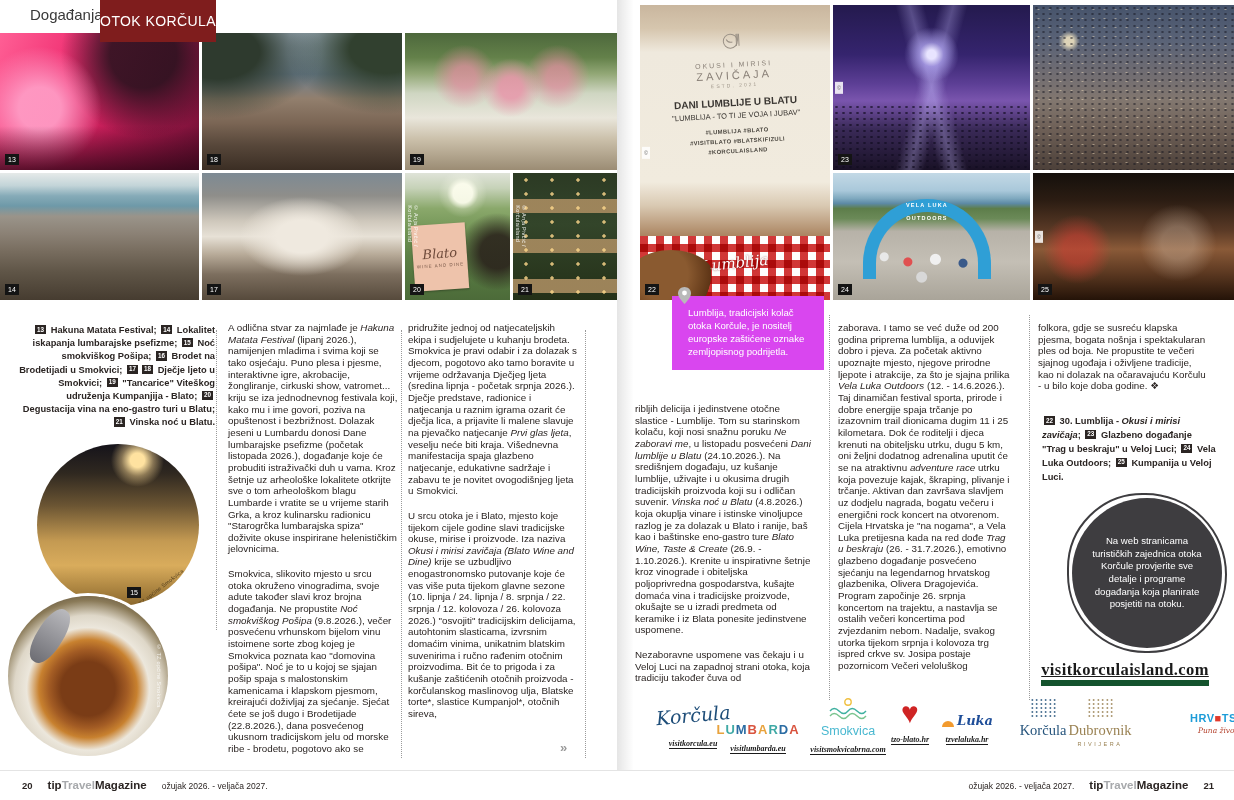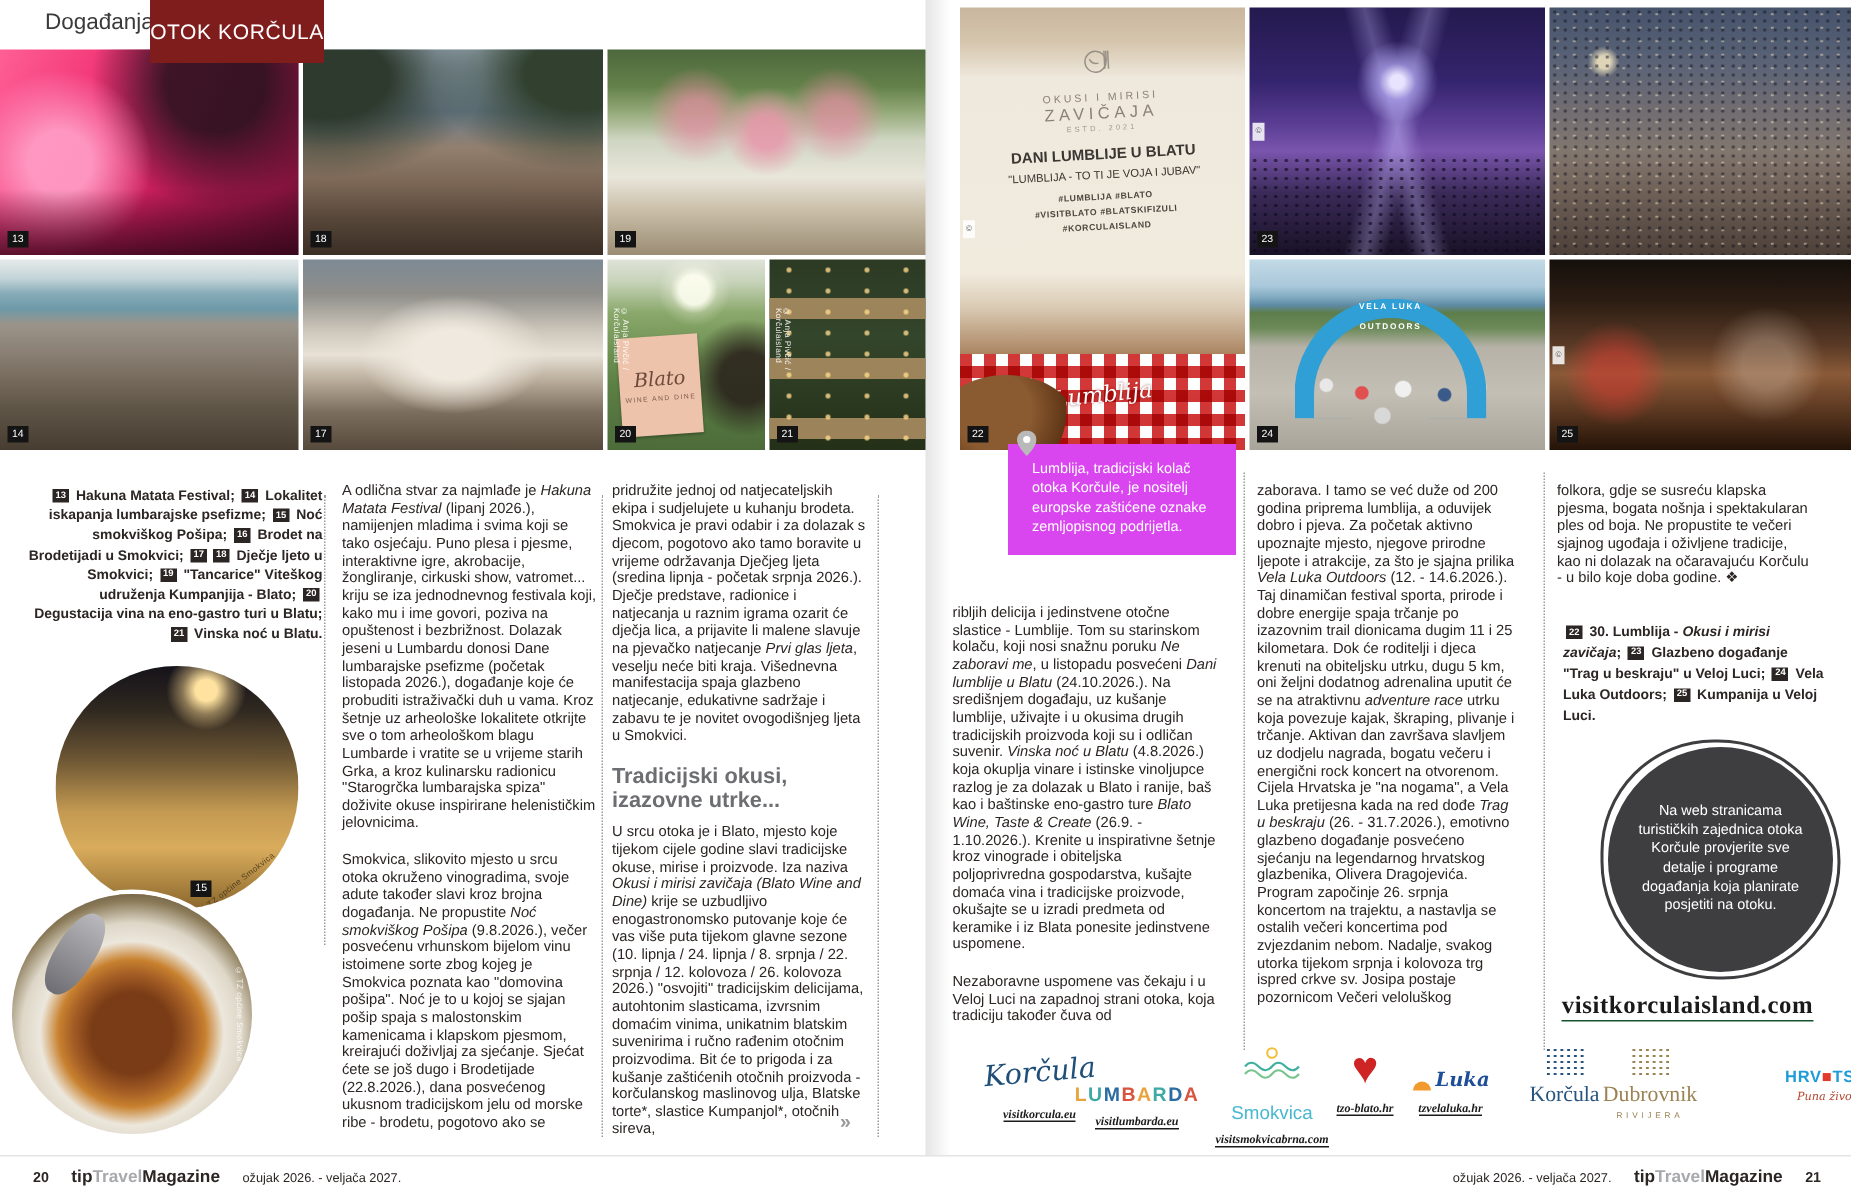--- a/index.html
+++ b/index.html
@@ -115,31 +115,31 @@
   .callout{position:absolute;left:672px;top:296px;width:152px;height:74px;background:#d946ef;color:#fff;
        font-size:9.6px;line-height:1.36;box-sizing:border-box;padding:10px 8px 8px 16px;z-index:4;}
   .pin{position:absolute;left:6px;top:-9px;z-index:5;}
   .web-circle{position:absolute;left:1072px;top:498px;width:150px;height:150px;border-radius:50%;
        background:#3e3d40;color:#fff;display:flex;align-items:center;justify-content:center;
        text-align:center;font-size:9.6px;line-height:1.32;box-sizing:border-box;padding:20px;}
   .web-circle::before{content:"";position:absolute;inset:-5px;border:2px solid #3e3d40;
        border-radius:48% 52% 50% 50%;}
   .website{position:absolute;left:1030px;top:660px;width:190px;text-align:center;
        font-family:"Liberation Serif",serif;font-weight:bold;font-size:16.5px;letter-spacing:.4px;}
-  .website span{border-bottom:1px solid #14532d;padding-bottom:1px;color:#1a1a1a;}
+  .website span{border-bottom:6px solid #14532d;padding-bottom:1px;color:#1a1a1a;text-decoration:underline;}
   .gutter{position:absolute;left:617px;top:0;width:24px;height:770px;
        background:linear-gradient(90deg,rgba(0,0,0,.10),rgba(0,0,0,0) 70%);z-index:2;}
   
   .logo-item{position:absolute;top:698px;text-align:center;}
   .logo-url{font-family:"Liberation Serif",serif;font-style:italic;font-weight:bold;font-size:8px;
        color:#1a1a1a;border-bottom:1px solid #1a1a1a;display:inline-block;margin-top:5px;}
   .lg-script{font-family:"DejaVu Serif",serif;font-style:italic;font-size:19px;color:#1f4e79;
        transform:rotate(-5deg);display:inline-block;}
   .lg-lumbarda{font-size:13px;font-weight:bold;letter-spacing:1px;margin-top:24px;}
-  .lg-smok-name{font-size:12.5px;color:#49b8d0;margin-top:10px;}
+  .lg-smok-name{font-size:12.5px;color:#49b8d0;margin-top:0;}
   .lg-heart{font-size:30px;color:#cf2424;line-height:1;}
   .lg-vl{font-family:"DejaVu Serif",serif;font-style:italic;font-weight:bold;font-size:13px;color:#1f4e99;}
   .dots{width:26px;height:20px;margin:0 auto 4px;
        background-image:radial-gradient(currentColor .9px,transparent 1.1px);background-size:4.5px 4px;}
   .lg-korcula-town{color:#26547c;font-family:"Liberation Serif",serif;font-size:14.5px;}
   .lg-dubrovnik{color:#9a8253;font-family:"Liberation Serif",serif;font-size:14.5px;}
   .lg-sub{font-size:5.5px;letter-spacing:2.5px;color:#9a8253;margin-top:2px;}
   .lg-hrv{font-size:11px;font-weight:bold;letter-spacing:.5px;}
   .lg-hrv-sub{font-family:"DejaVu Serif",serif;font-style:italic;font-size:7.5px;color:#b5432e;margin-top:2px;}
   
@@ -200,21 +200,20 @@
 <div class="dot-v" style="left:585px;top:330px;height:428px;"></div>
 <div class="dot-v" style="left:829px;top:315px;height:385px;"></div>
 <div class="dot-v" style="left:1029px;top:315px;height:385px;"></div>
 
 <div class="col" style="left:228px;">
   <div class="par"><span>A odlična stvar za najmlađe je </span><span style="font-style: italic;">Hakuna Matata Festival</span><span> (lipanj 2026.), namijenjen mladima i svima koji se tako osjećaju. Puno plesa i pjesme, interaktivne igre, akrobacije, žongliranje, cirkuski show, vatromet... kriju se iza jednodnevnog festivala koji, kako mu i ime govori, poziva na opuštenost i bezbrižnost. Dolazak jeseni u Lumbardu donosi Dane lumbarajske psefizme (početak listopada 2026.), događanje koje će probuditi istraživački duh u vama. Kroz šetnje uz arheološke lokalitete otkrijte sve o tom arheološkom blagu Lumbarde i vratite se u vrijeme starih Grka, a kroz kulinarsku radionicu "Starogrčka lumbarajska spiza" doživite okuse inspirirane helenističkim jelovnicima.</span></div>
   <div class="par"><span>Smokvica, slikovito mjesto u srcu otoka okruženo vinogradima, svoje adute također slavi kroz brojna događanja. Ne propustite </span><span style="font-style: italic;">Noć smokviškog Pošipa</span><span> (9.8.2026.), večer posvećenu vrhunskom bijelom vinu istoimene sorte zbog kojeg je Smokvica poznata kao "domovina pošipa". Noć je to u kojoj se sjajan pošip spaja s malostonskim kamenicama i klapskom pjesmom, kreirajući doživljaj za sjećanje. Sjećat ćete se još dugo i Brodetijade (22.8.2026.), dana posvećenog ukusnom tradicijskom jelu od morske ribe - brodetu, pogotovo ako se</span></div>
 </div>
 <div class="col" style="left:408px;">
   <div class="par"><span>pridružite jednoj od natjecateljskih ekipa i sudjelujete u kuhanju brodeta. Smokvica je pravi odabir i za dolazak s djecom, pogotovo ako tamo boravite u vrijeme održavanja Dječjeg ljeta (sredina lipnja - početak srpnja 2026.). Dječje predstave, radionice i natjecanja u raznim igrama ozarit će dječja lica, a prijavite li malene slavuje na pjevačko natjecanje </span><span style="font-style: italic;">Prvi glas ljeta</span><span>, veselju neće biti kraja. Višednevna manifestacija spaja glazbeno natjecanje, edukativne sadržaje i zabavu te je novitet ovogodišnjeg ljeta u Smokvici.</span></div>
-  <div class="h2">Tradicijski okusi, izazovne utrke...</div>
   <div class="par"><span>U srcu otoka je i Blato, mjesto koje tijekom cijele godine slavi tradicijske okuse, mirise i proizvode. Iza naziva </span><span style="font-style: italic;">Okusi i mirisi zavičaja (Blato Wine and Dine)</span><span> krije se uzbudljivo enogastronomsko putovanje koje će vas više puta tijekom glavne sezone (10. lipnja / 24. lipnja / 8. srpnja / 22. srpnja / 12. kolovoza / 26. kolovoza 2026.) "osvojiti" tradicijskim delicijama, autohtonim slasticama, izvrsnim domaćim vinima, unikatnim blatskim suvenirima i ručno rađenim otočnim proizvodima. Bit će to prigoda i za kušanje zaštićenih otočnih proizvoda - korčulanskog maslinovog ulja, Blatske torte*, slastice Kumpanjol*, otočnih sireva,</span></div>
 </div>
 <span class="more">»</span>
 
 <div class="ph p22" style="left:640px;top:5px;width:190px;height:295px;">
   <div class="bag">
     <div class="lg">
       <svg width="30" height="24" viewBox="0 0 30 24">
           <g fill="none" stroke="#9a9186" stroke-width="1">
         <circle cx="13" cy="10" r="7"></circle>

